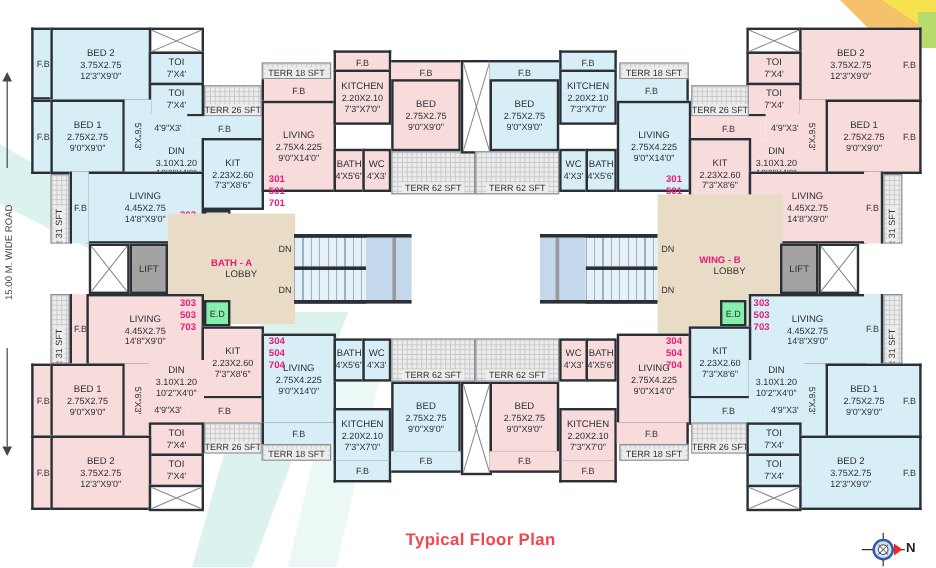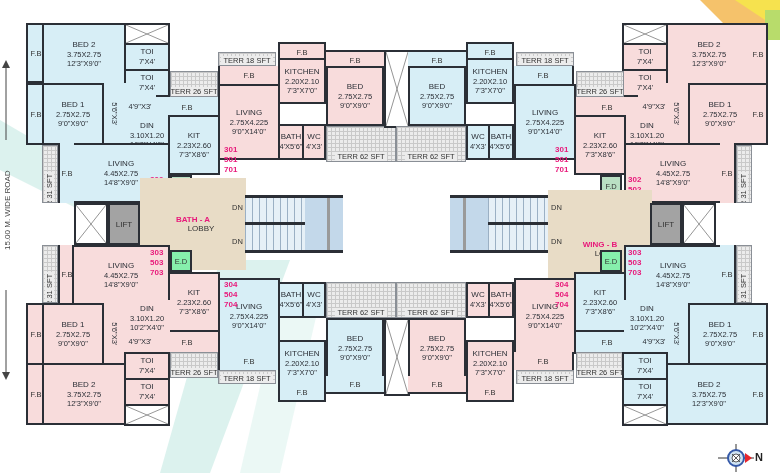--- a/index.html
+++ b/index.html
@@ -282,21 +282,21 @@
   <div class="wall" style="left:245px;top:195px;width:98px;height:3px;"></div>
   <div class="wall" style="left:245px;top:250px;width:98px;height:3px;"></div>
 
   <div class="stairs" style="left:488px;top:195px;width:60px;height:58px;"></div>
   <div class="wall" style="left:488px;top:222px;width:60px;height:3px;"></div>
   <div class="landing" style="left:450px;top:198px;width:38px;height:52px;"></div>
   <div class="wall" style="left:463px;top:198px;width:3px;height:52px;background:#9a9a9a;"></div>
   <div class="wall" style="left:450px;top:195px;width:98px;height:3px;"></div>
   <div class="wall" style="left:450px;top:250px;width:98px;height:3px;"></div>
 
-  <div class="lobby" style="left:548px;top:190px;width:104px;height:117px;text-align:center;">
+  <div class="lobby" style="left:548px;top:162px;width:104px;height:117px;text-align:center;">
     <div class="wing">WING - B</div>
     <div class="lobbytxt">LOBBY</div>
   </div>
   <div class="dn" style="left:551px;top:203px;">DN</div>
   <div class="dn" style="left:551px;top:237px;">DN</div>
   <div class="lift" style="left:650px;top:203px;width:32px;height:42px;">LIFT</div>
   <div class="void" style="left:682px;top:203px;width:34px;height:42px;">
     <svg viewBox="0 0 34 42" preserveAspectRatio="none">
         <path d="M0 0 L34 42 M34 0 L0 42" stroke="#888" stroke-width="1"></path>
       </svg>
@@ -499,20 +499,21 @@
       <div class="dim">3.75X2.75</div>
       <div class="dim">12'3"X9'0"</div>
   </div>
   <div class="fb blue" style="left:750px;top:363px;width:18px;height:62px;border:2px solid #2b2f36;border-left:none;">F.B</div>
   <div class="void" style="left:622px;top:404px;width:46px;height:22px;">
     <svg viewBox="0 0 46 22" preserveAspectRatio="none">
         <path d="M0 0 L46 22 M46 0 L0 22" stroke="#888" stroke-width="1"></path>
       </svg>
   </div>
 
+  <div class="title" style="left:338px;top:441px;">Typical Floor Plan</div>
 
   <div style="position:absolute;left:718px;top:444px;width:60px;height:28px;">
     <svg width="46" height="28" viewBox="0 0 46 28" style="position:absolute;left:0;top:0;">
       <line x1="0" y1="14" x2="36" y2="14" stroke="#333" stroke-width="1"></line>
       <line x1="18" y1="0" x2="18" y2="28" stroke="#333" stroke-width="1"></line>
       <circle cx="18" cy="14" r="8" fill="#cfe3f2" stroke="#3559a8" stroke-width="2"></circle>
       <circle cx="18" cy="14" r="4" fill="#fff" stroke="#333" stroke-width="0.8"></circle>
       <path d="M14 10 L22 18 M22 10 L14 18" stroke="#333" stroke-width="0.8"></path>
       <path d="M27 9 L34 14 L27 19 Z" fill="#e8262c"></path>
     </svg>

